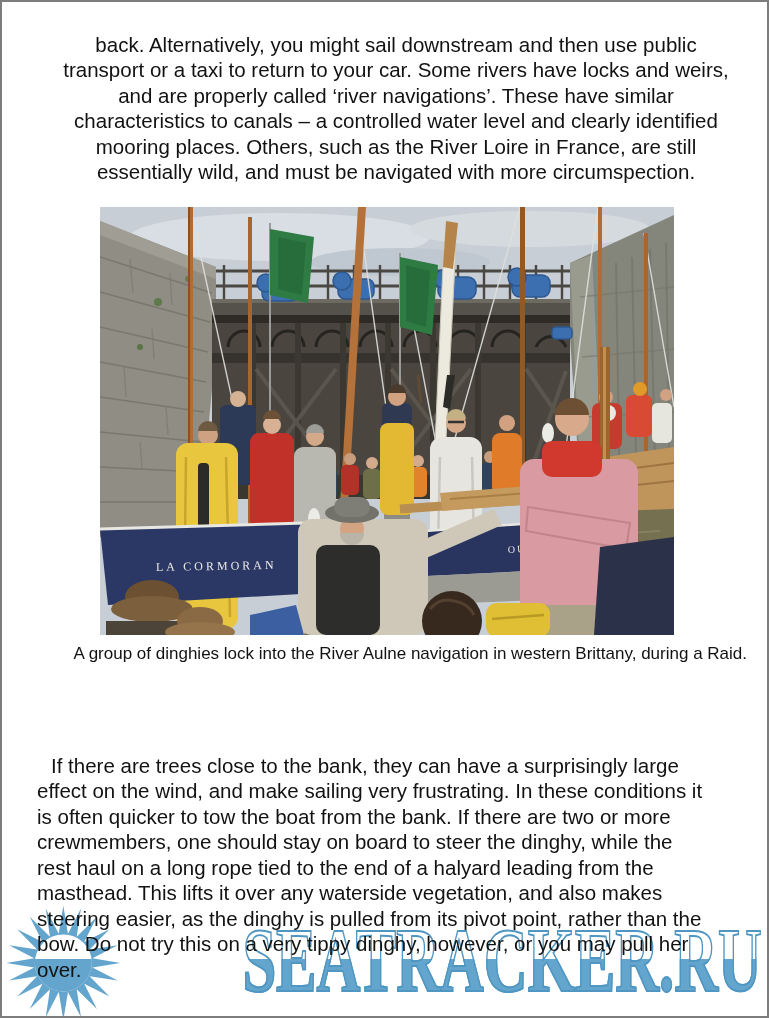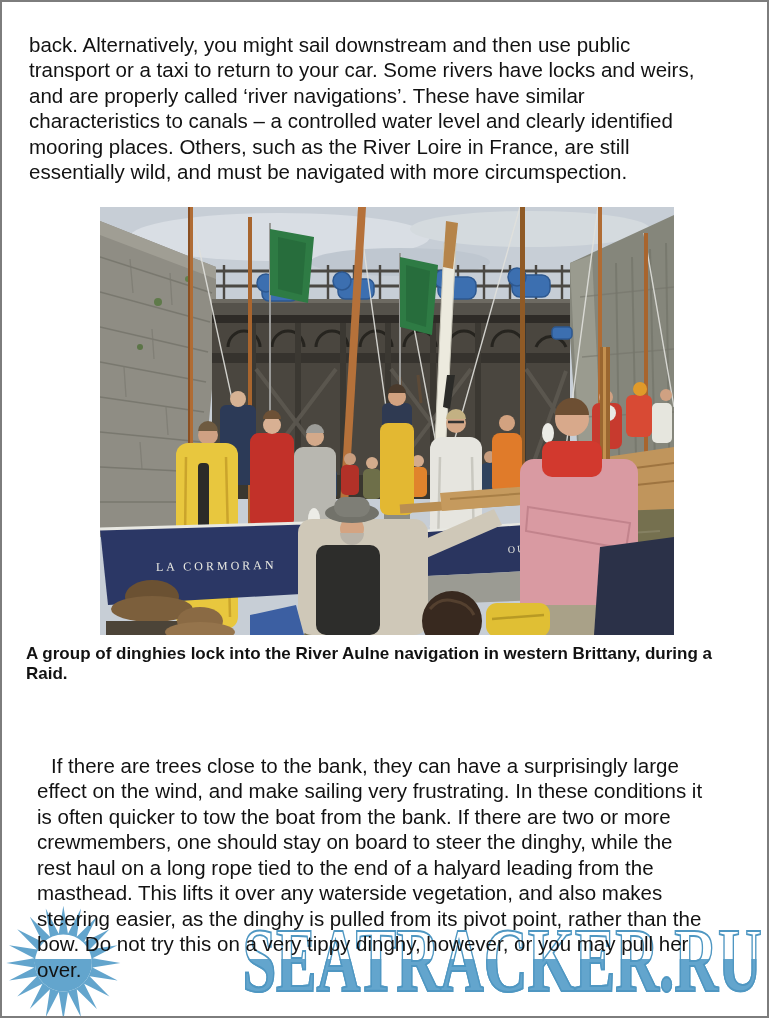--- a/index.html
+++ b/index.html
@@ -15,31 +15,30 @@
   }
   .body-text{
     position:absolute;
     left:27px;width:734px;
     font-size:20.5px;
     line-height:25.45px;
     white-space:pre-wrap;
     margin:0;
     z-index:3;
   }
-  .para-1{top:30px;}
+  .para-1{top:30px;text-align:center;}
   .para-block{top:692px;}
   .para-block p{margin:8px;white-space:pre-wrap;text-indent:14px;}
   .caption{
     position:absolute;
     left:24px;width:721px;top:642px;
-    text-align:left;
+    text-align:right;
     font-size:17px;
     line-height:20px;
     z-index:3;
-    font-weight:bold;
   }
   .photo{
     position:absolute;
     left:98px;top:205px;
     width:574px;height:428px;
     z-index:2;
   }
   .watermark{
     position:absolute;
     left:0;top:895px;

